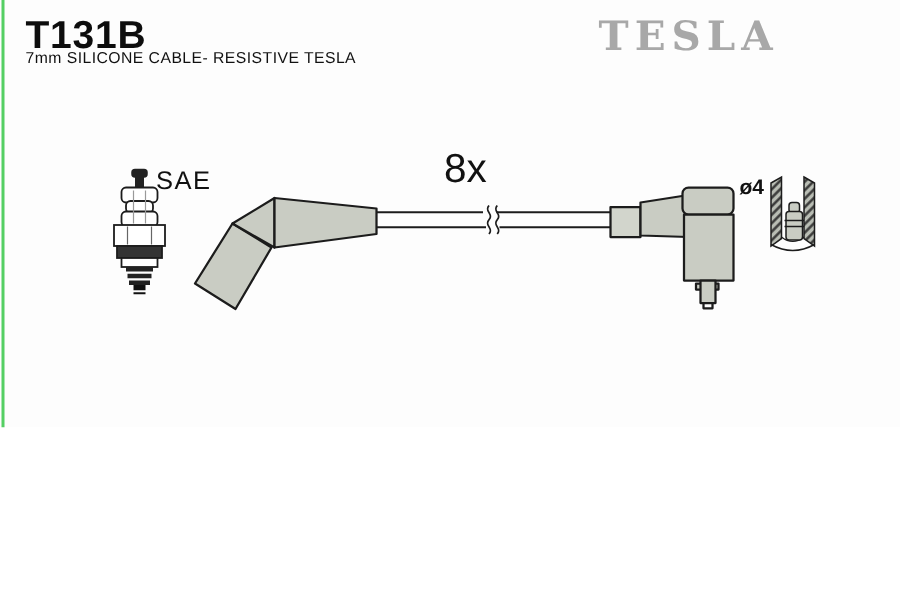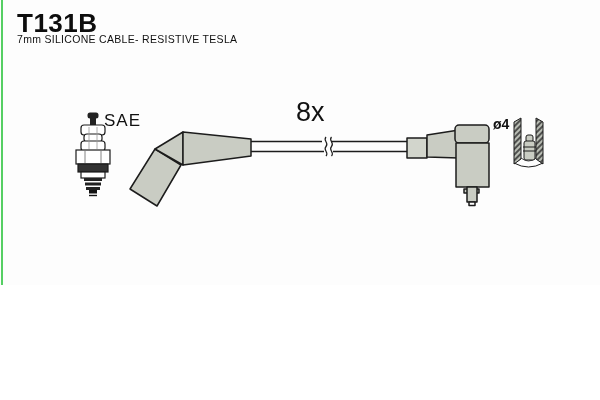--- a/index.html
+++ b/index.html
@@ -28,20 +28,21 @@
 <body>
 
 <div id="card">
 
   <div id="left-border" style="background:#55cf63;"></div>
 
   <div id="product-code">T131B</div>
 
   <div id="product-subtitle">7mm SILICONE CABLE- RESISTIVE TESLA</div>
 
+  <div id="brand-logo">TESLA</div>
 
   <svg id="diagram-svg" width="600" height="400" viewBox="0 0 600 400">
     <defs>
       <pattern id="hatch" width="4" height="4" patternUnits="userSpaceOnUse" patternTransform="rotate(45)">
         <rect width="4" height="4" fill="#b9bdb4"></rect>
         <line x1="1" y1="0" x2="1" y2="4" stroke="#333" stroke-width="1.6"></line>
       </pattern>
     </defs>
 
     <g stroke="#1c1c1c" stroke-width="1.2" fill="#ffffff">

